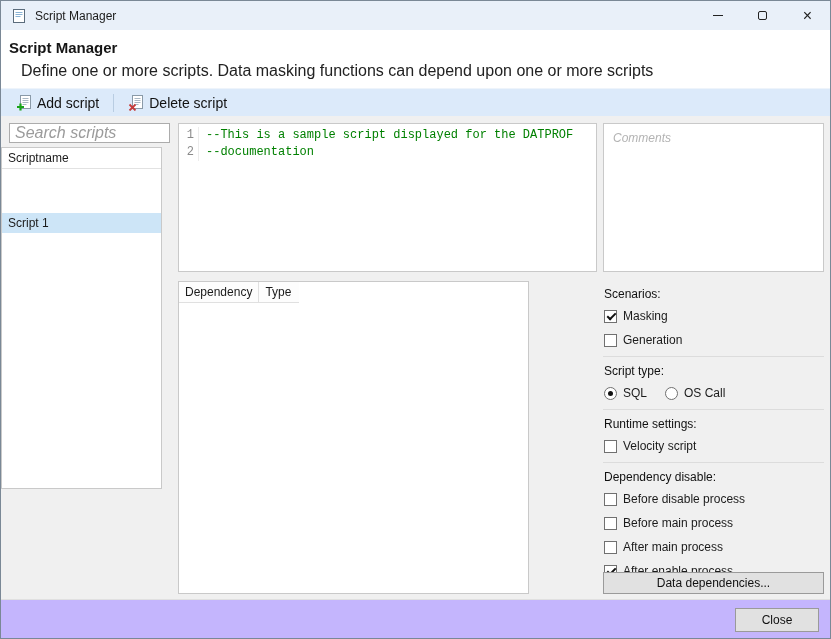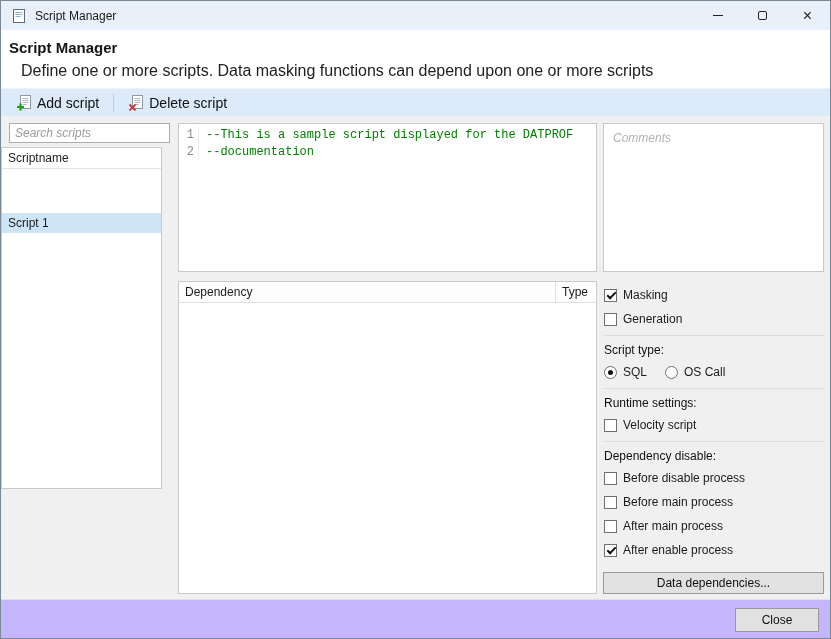--- a/index.html
+++ b/index.html
@@ -57,21 +57,21 @@
 
   
   .main { position: absolute; top: 115px; left: 0; right: 0; bottom: 0; }
 
   .panel-white { background:#fff; border: 1px solid #c9c9c9; }
 
   
   .search-input {
     position: absolute; left: 8px; top: 7px; width: 161px; height: 20px;
     border: 1px solid #acacac; padding: 2px 5px;
-    font-family: inherit; font-size: 12px;
+    font-family: inherit; font-size: 16px;
   }
   .search-input::placeholder { font-style: italic; color:#9b9b9b; }
   .script-list { position: absolute; left: 0; top: 31px; width: 161px; height: 342px; overflow: hidden; }
   .list-header { height: 21px; padding: 3px 6px; border-bottom: 1px solid #e2e2e2; background:#fff; }
   .list-row { height: 20px; padding: 3px 6px; }
   .list-row.selected { background: #cde5f7; margin-top: 44px; }
 
   
   .editor { position: absolute; left: 177px; top: 7px; width: 419px; height: 149px; padding-top: 3px;
             font-family: "Liberation Mono", monospace; font-size: 12px; overflow: hidden; }
@@ -79,21 +79,21 @@
   .gutter { width: 20px; text-align: right; padding-right: 4px; color: #8a8a8a; border-right: 1px solid #ececec; flex: none; }
   .code-text { padding-left: 7px; color: #008000; white-space: pre; }
 
   
   .comments { position: absolute; left: 602px; top: 7px; width: 221px; height: 149px;
               border: 1px solid #c9c9c9; background:#fff; resize: none;
               font-family: inherit; font-size: 12px; padding: 7px 9px; }
   .comments::placeholder { font-style: italic; color:#b3b3b3; }
 
   
-  .dep-table { position: absolute; left: 177px; top: 165px; width: 419px; height: 313px; display:flex; flex-direction: column; }
+  .dep-table { position: absolute; left: 177px; top: 165px; width: 351px; height: 313px; display:flex; flex-direction: row; }
   .dep-head { display: flex; height: 21px; border-bottom: 1px solid #e0e0e0; background: #fdfdfd; flex: none; }
   .dep-col-1 { flex: 1; padding: 3px 6px; border-right: 1px solid #e0e0e0; }
   .dep-col-2 { width: 40px; padding: 3px 6px; }
   .dep-body { flex: 1; background: #fff; }
 
   
   .settings { position: absolute; left: 602px; top: 165px; width: 221px; height: 313px; padding-top: 6px; }
   .group-label { height: 14px; margin: 0 0 7px 1px; color:#111; }
   .cb-row { height: 16px; margin: 0 0 8px 1px; display: flex; align-items: center; gap: 6px; }
   .divider { border-top: 1px solid #dcdcdc; margin: 0 0 7px 0; }
@@ -206,20 +206,21 @@
     <div class="dep-table panel-white">
       <div class="dep-head">
         <div class="dep-col-1">Dependency</div>
         <div class="dep-col-2">Type</div>
       </div>
       <div class="dep-body"></div>
     </div>
 
     <div class="settings">
 
+      <div class="group-label">Scenarios:</div>
       <div class="cb-row">
         <span class="checkbox checked"></span>
         <span>Masking</span>
       </div>
       <div class="cb-row">
         <span class="checkbox"></span>
         <span>Generation</span>
       </div>
 
       <div class="divider"></div>

